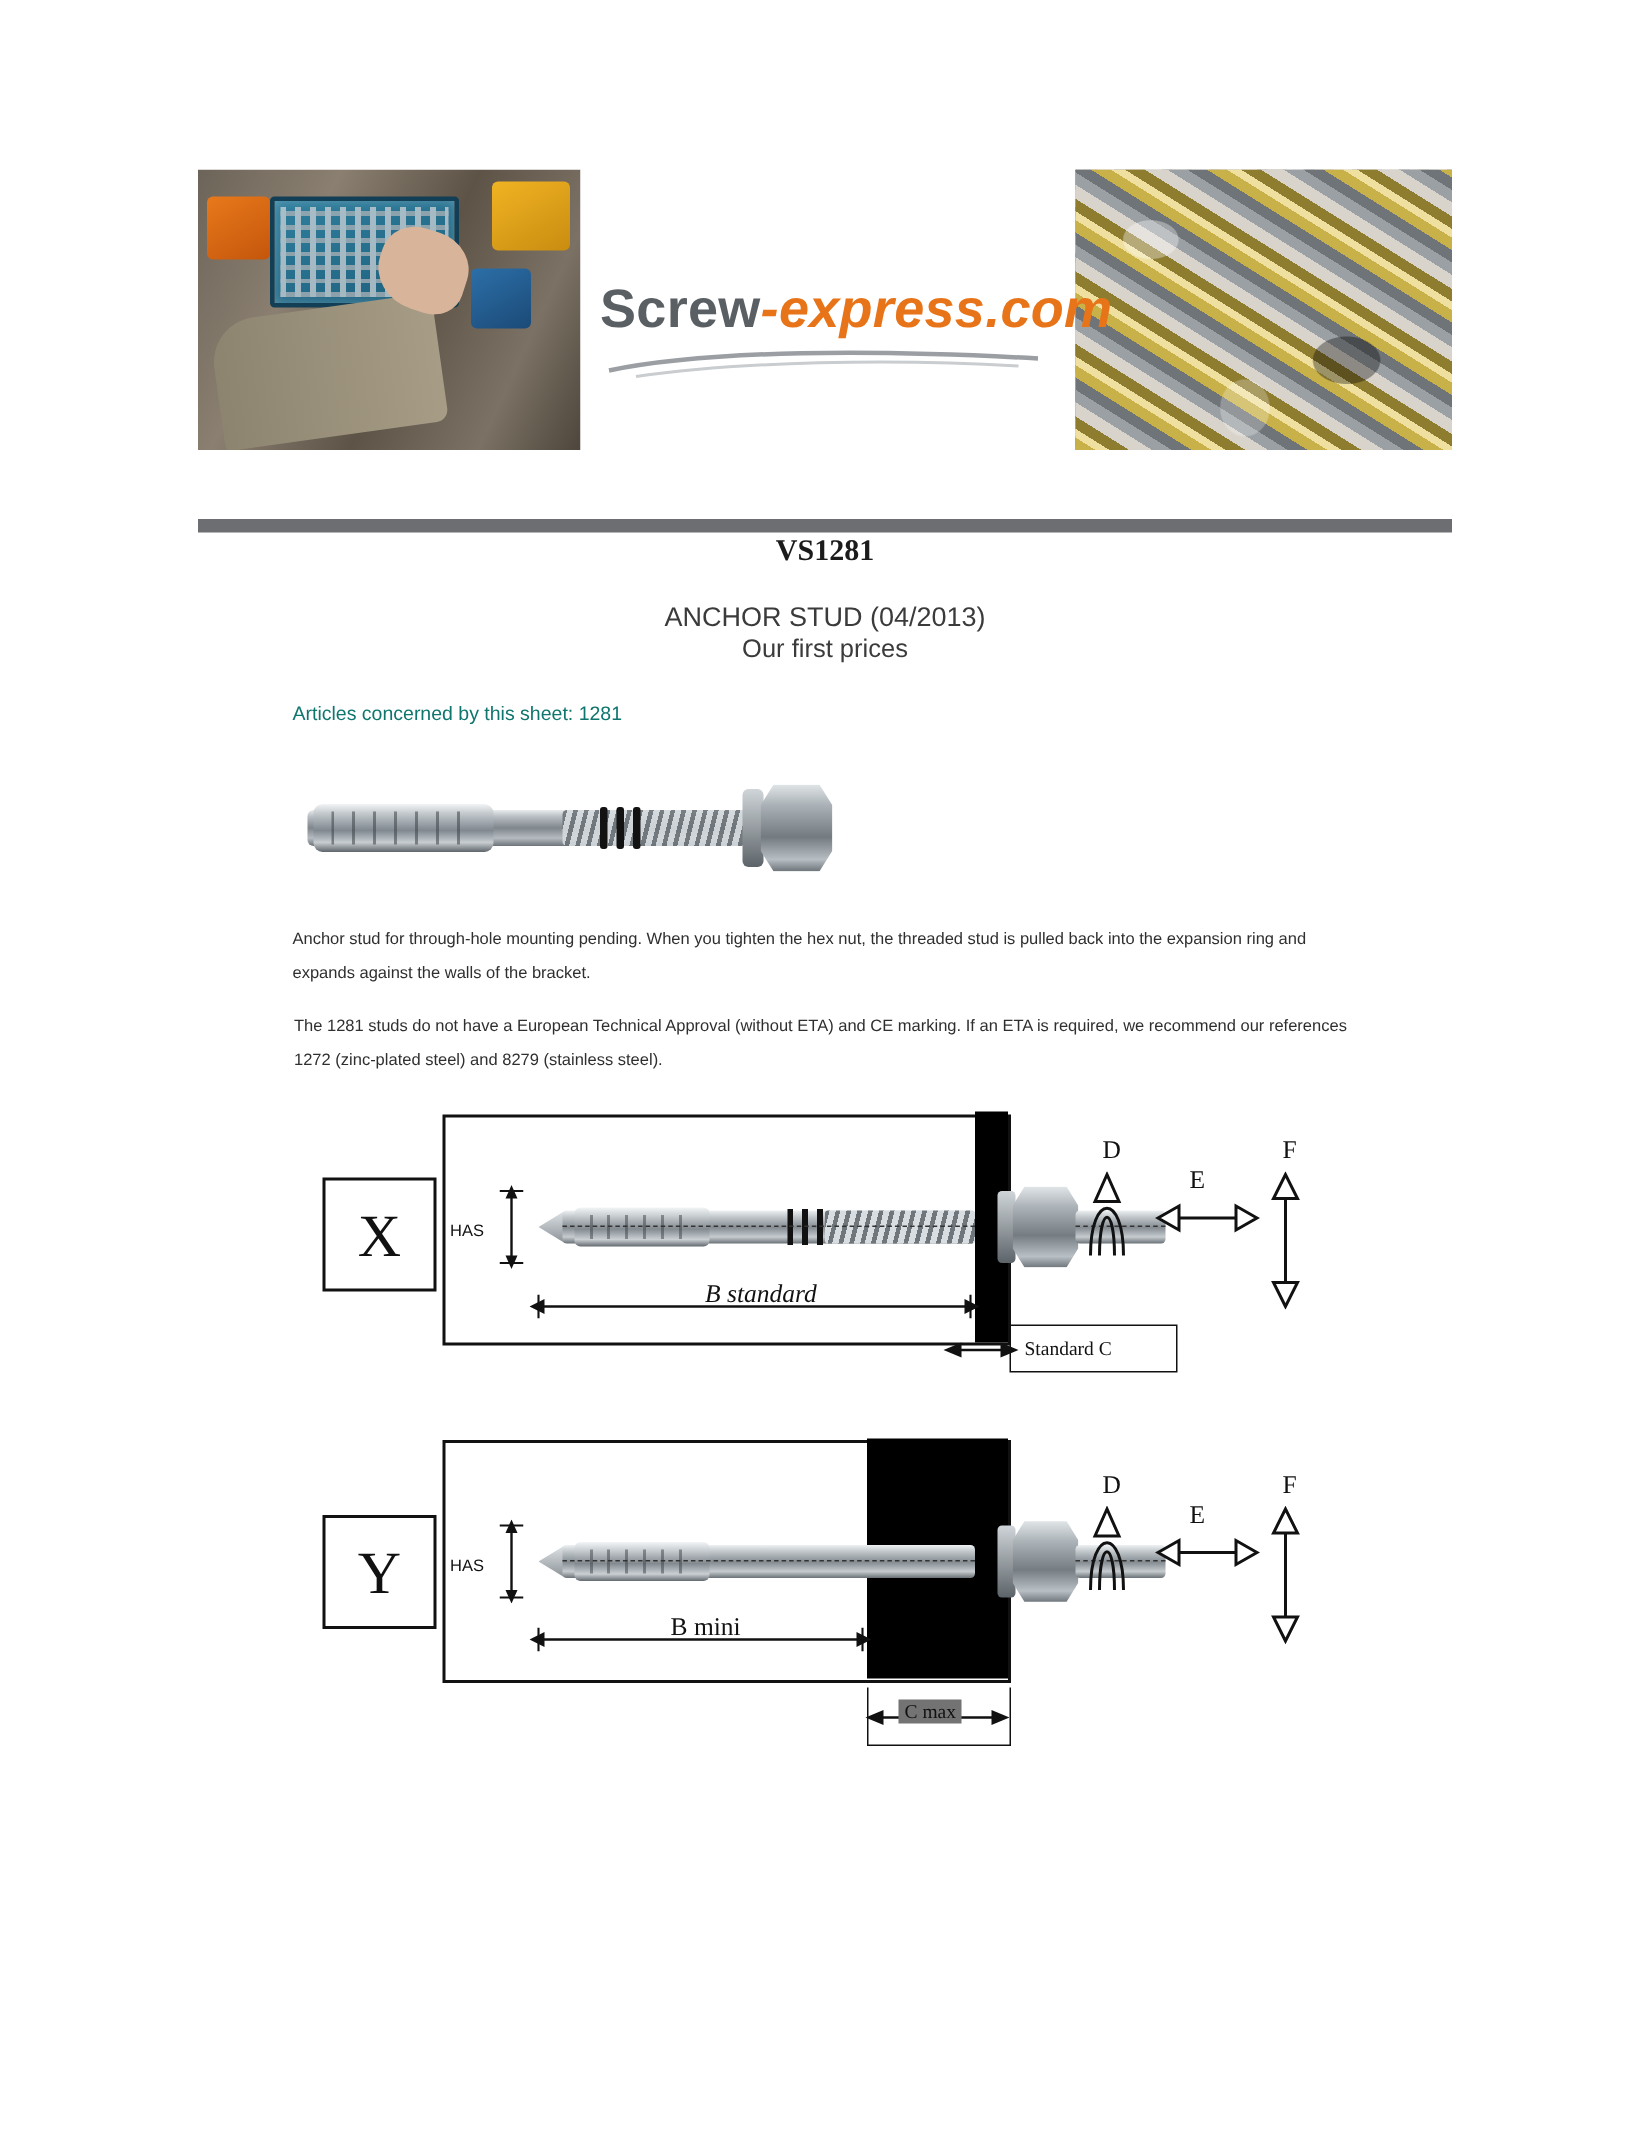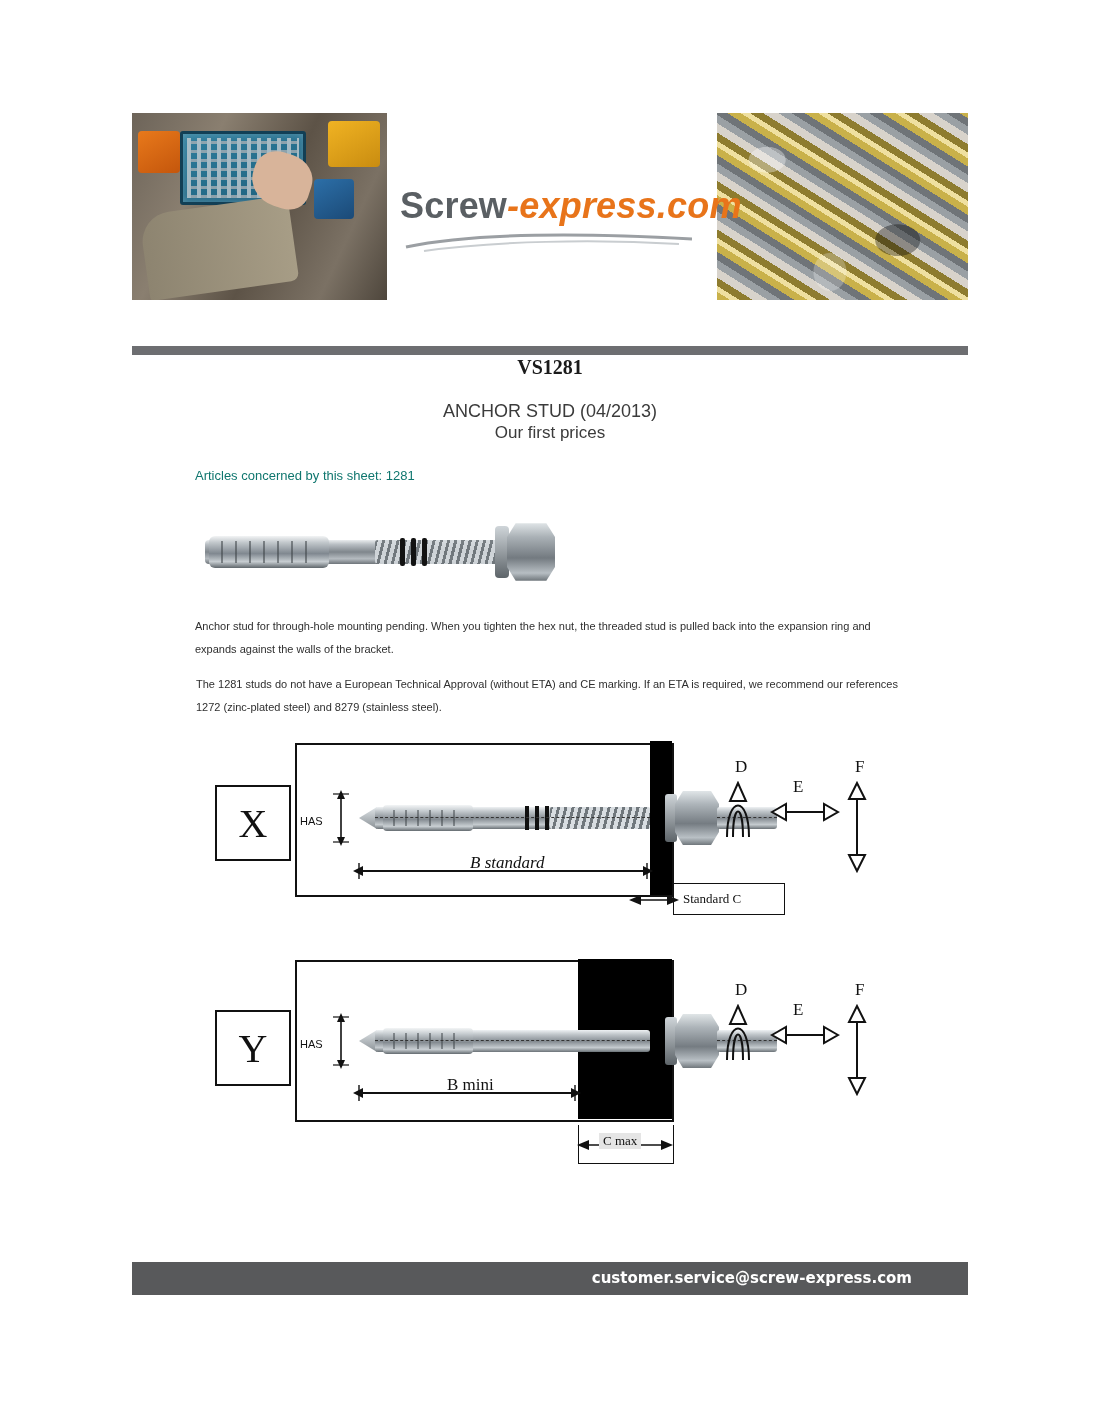--- a/index.html
+++ b/index.html
@@ -399,21 +399,21 @@
       <line x1="222" y1="0" x2="222" y2="16" stroke="#111" stroke-width="1.4"></line>
     </svg>
     <span class="lbl" style="left:252px;top:340px;">B mini</span>
 
     <div style="position:absolute;left:383px;top:390px;width:94px;height:38px;border:1.5px solid #111;border-top:none;"></div>
     <svg style="position:absolute;left:370px;top:400px;" width="120" height="20">
       <line x1="18" y1="10" x2="102" y2="10" stroke="#111" stroke-width="1.6"></line>
       <polygon points="12,10 24,5 24,15" fill="#111"></polygon>
       <polygon points="108,10 96,5 96,15" fill="#111"></polygon>
     </svg>
-    <span class="lbl-sans" style="left:404px;top:398px;background:#e5e5e5;padding:0 4px;">C max</span>
+    <span class="lbl-sans" style="left:404px;top:398px;background:#737373;padding:0 4px;">C max</span>
 
     <span class="lbl" style="left:540px;top:245px;">D</span>
     <svg style="position:absolute;left:520px;top:269px;" width="48" height="62">
       <path d="M12 56 C 12 14, 34 14, 34 56" stroke="#111" stroke-width="2" fill="none"></path>
       <path d="M18 56 C 18 22, 28 22, 28 56" stroke="#111" stroke-width="2" fill="none"></path>
       <polygon points="23,2 15,20 31,20" fill="#fff" stroke="#111" stroke-width="2"></polygon>
     </svg>
 
     <span class="lbl" style="left:598px;top:265px;">E</span>
     <svg style="position:absolute;left:575px;top:289px;" width="70" height="22">
@@ -423,17 +423,14 @@
     </svg>
 
     <span class="lbl" style="left:660px;top:245px;">F</span>
     <svg style="position:absolute;left:650px;top:269px;" width="24" height="92">
       <line x1="12" y1="14" x2="12" y2="78" stroke="#111" stroke-width="2"></line>
       <polygon points="12,2 4,18 20,18" fill="#fff" stroke="#111" stroke-width="2"></polygon>
       <polygon points="12,90 4,74 20,74" fill="#fff" stroke="#111" stroke-width="2"></polygon>
     </svg>
   </div>
 
-  <div class="footer">
-    <span class="mail">customer.service@screw-express.com</span>
-  </div>
 
 </div>
 
 </body></html>

